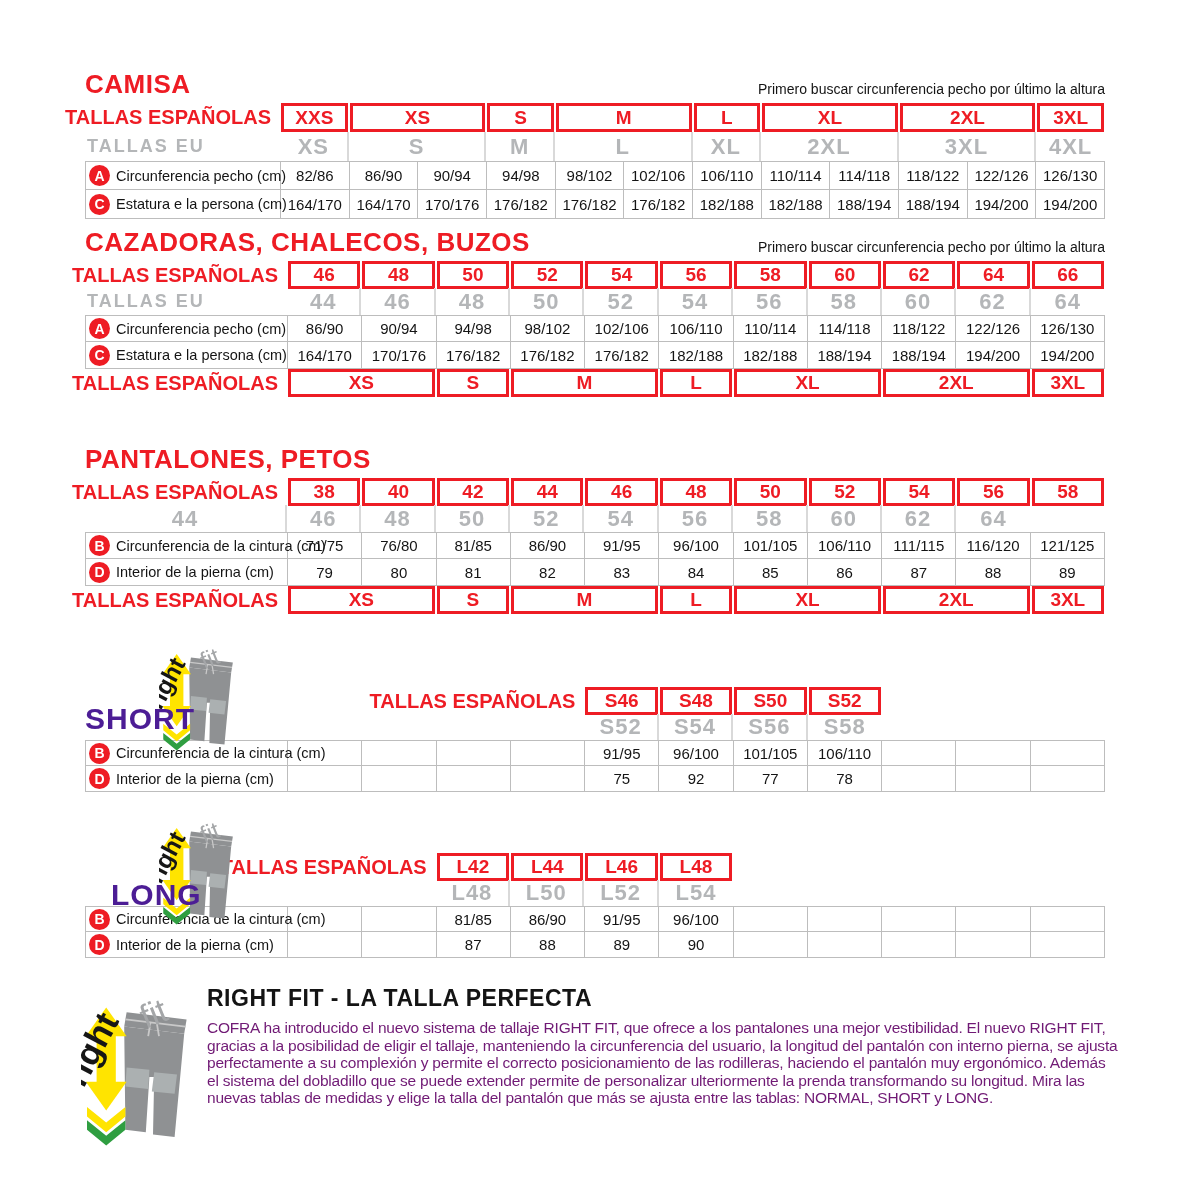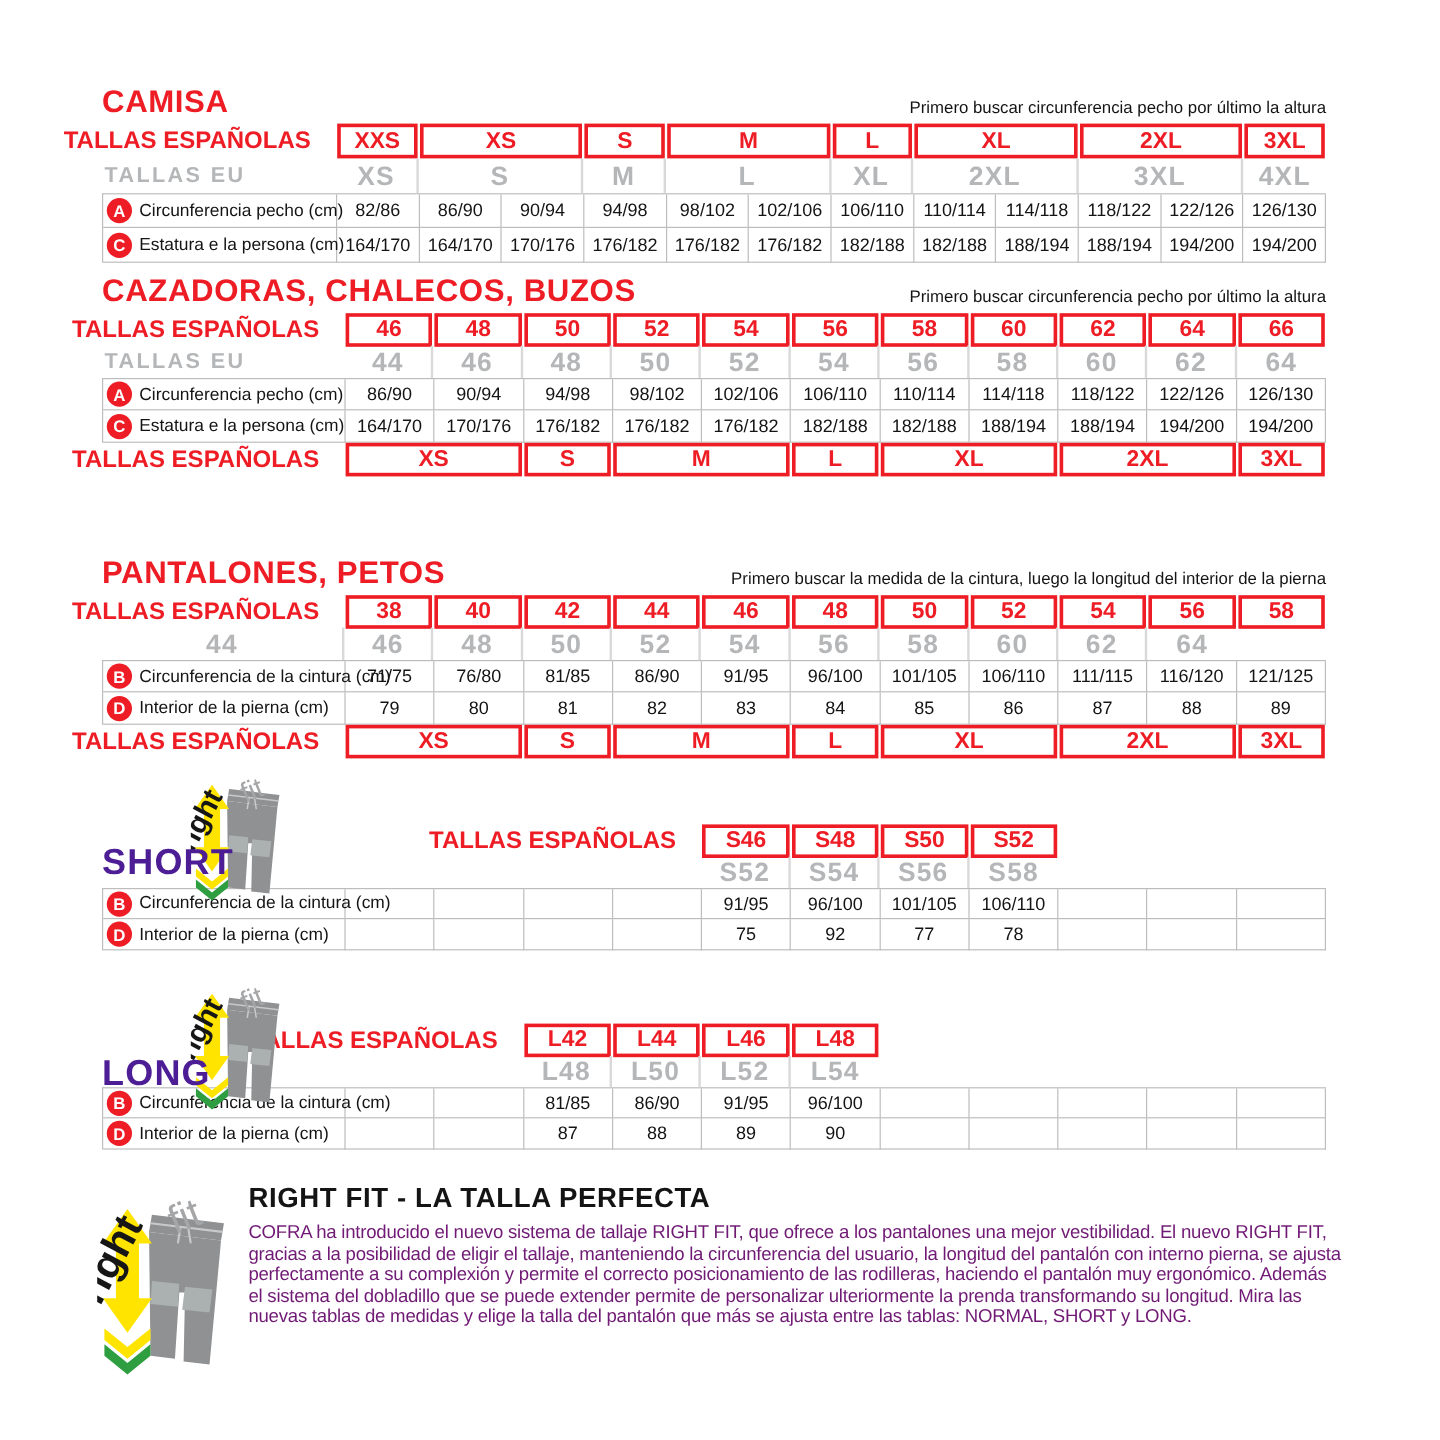--- a/index.html
+++ b/index.html
@@ -12,39 +12,39 @@
   .title-red { color:var(--red); font-weight:bold; font-size:26px; letter-spacing:0.5px; }
   .note { font-size:14px; color:#141414; padding-bottom:3px; }
   .tbl { margin-top:3px; }
   .row { display:grid; grid-template-columns:var(--cols); align-items:stretch; }
   .c12 { --cols:195px repeat(12,1fr); }
   .c11 { --cols:202px repeat(11,1fr); }
   .h29 { height:29px; } .h27 { height:27px; } .h26 { height:26px; }
   .hdr-red { border:3px solid var(--red); margin:0 1px; color:var(--red); font-weight:bold;
              font-size:19px; display:flex; align-items:center; justify-content:center; background:#fff; }
   .lbl-esp { color:var(--red); font-weight:bold; font-size:20px; display:flex; align-items:center;
-             justify-content:flex-end; padding-right:21px; white-space:nowrap;text-align:center; }
+             justify-content:flex-end; padding-right:9px; white-space:nowrap;text-align:center; }
   .gray-cell { color:var(--gray); font-weight:bold; font-size:22px; display:flex; align-items:center;
                justify-content:center; border-right:2px solid var(--graysep); letter-spacing:1px; }
   .gray-cell:last-child { border-right:none; }
   .lbl-gray { color:var(--gray); font-weight:bold; font-size:18px; letter-spacing:2px;
               display:flex; align-items:center; padding-left:2px; white-space:nowrap; }
   .data-row { border-left:1.5px solid var(--border); }
   .dr-top { border-top:1.5px solid var(--border); }
   .val-cell { font-size:15px; display:flex; align-items:center; justify-content:center;
               border-right:1.5px solid var(--border); border-bottom:1.5px solid var(--border); }
   .lbl-data { display:flex; align-items:center; gap:6px; padding-left:3px; font-size:14.5px;
               border-right:1.5px solid var(--border); border-bottom:1.5px solid var(--border); white-space:nowrap; }
   .circ { width:21px; height:21px; border-radius:50%; background:var(--red); color:#fff; font-weight:bold;
           font-size:14px; display:flex; align-items:center; justify-content:center; flex:none; }
   .span5 { grid-column:span 5; } .span3 { grid-column:span 3; }
   .spacer { }
   .side-title { position:absolute; left:0; font-size:30px; font-weight:bold; letter-spacing:1px; color:#4c1d95; }
   #short-section .side-title { top:52px; }
-  #long-section  .side-title { top:60px; }
+  #long-section  .side-title { top:60px;margin-left:26px; }
   .fit-logo-small { position:absolute; left:74px; width:84px; height:109px; }
   #short-section .fit-logo-small { top:-6px; }
   #long-section  .fit-logo-small { top:0px; }
   #short-section .tbl { margin-top:37px; }
   #long-section  .tbl { margin-top:35px; }
   #rightfit { width:1035px; }
   .rf-logo { position:absolute; left:-4px; top:8px; width:120px; height:156px; }
   .rf-content { margin-left:122px; }
   .rf-title { font-size:23px; font-weight:bold; letter-spacing:0.5px; margin-bottom:7px; color:#141414; }
   .rf-text { font-size:15.5px; line-height:17.6px; letter-spacing:-0.2px; color:#701a75; }
@@ -196,24 +196,23 @@
           <div class="hdr-red">S</div>
           <div class="hdr-red" style="grid-column: span 2;">M</div>
           <div class="hdr-red">L</div>
           <div class="hdr-red" style="grid-column: span 2;">XL</div>
           <div class="hdr-red" style="grid-column: span 2;">2XL</div>
           <div class="hdr-red">3XL</div>
         </div>
     </div>
   </section>
 
-  <section class="sec" id="pantalones" style="top:463px">
+  <section class="sec" id="pantalones" style="top:445px">
     <div class="sec-head">
       <div class="title-red">PANTALONES, PETOS</div>
-      <div class="note">Primero buscar la medida de la cintura, luego la longitud del interior de la pierna</div>
     </div>
     <div class="tbl">
       <div class="row c11 h27">
         <div class="lbl-esp">TALLAS ESPAÑOLAS</div>
       <div class="hdr-red">38</div>
           <div class="hdr-red">40</div>
           <div class="hdr-red">42</div>
           <div class="hdr-red">44</div>
           <div class="hdr-red">46</div>
           <div class="hdr-red">48</div>

